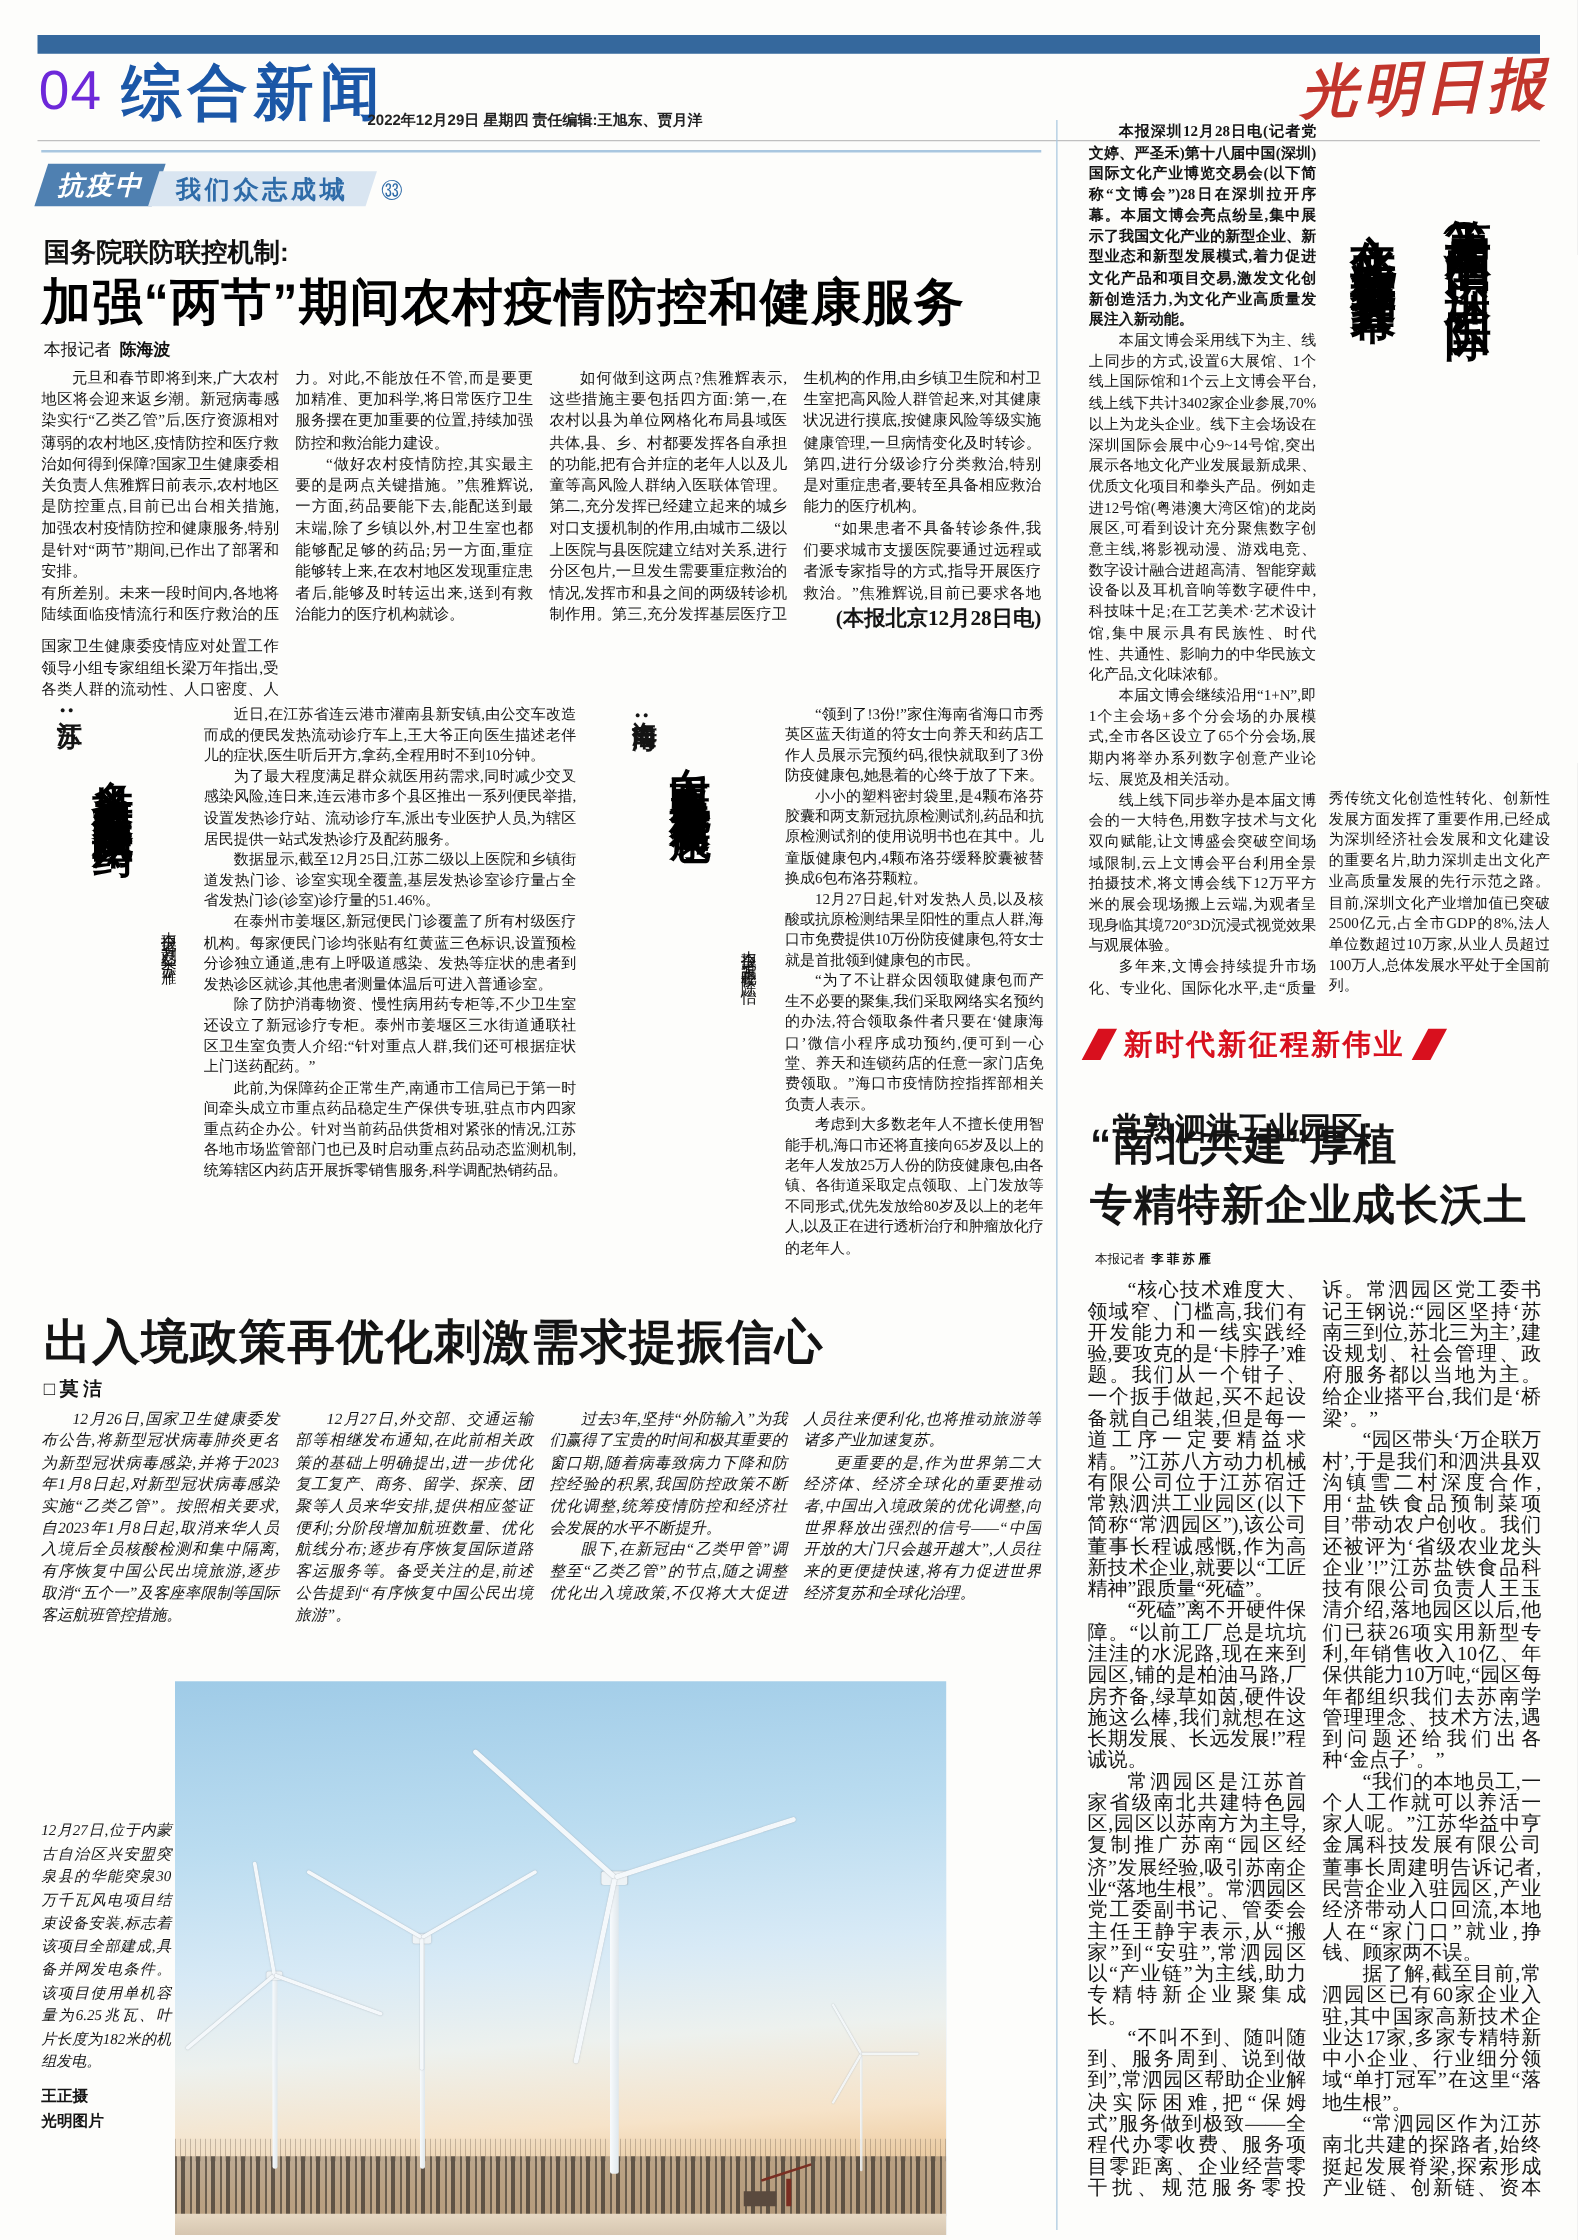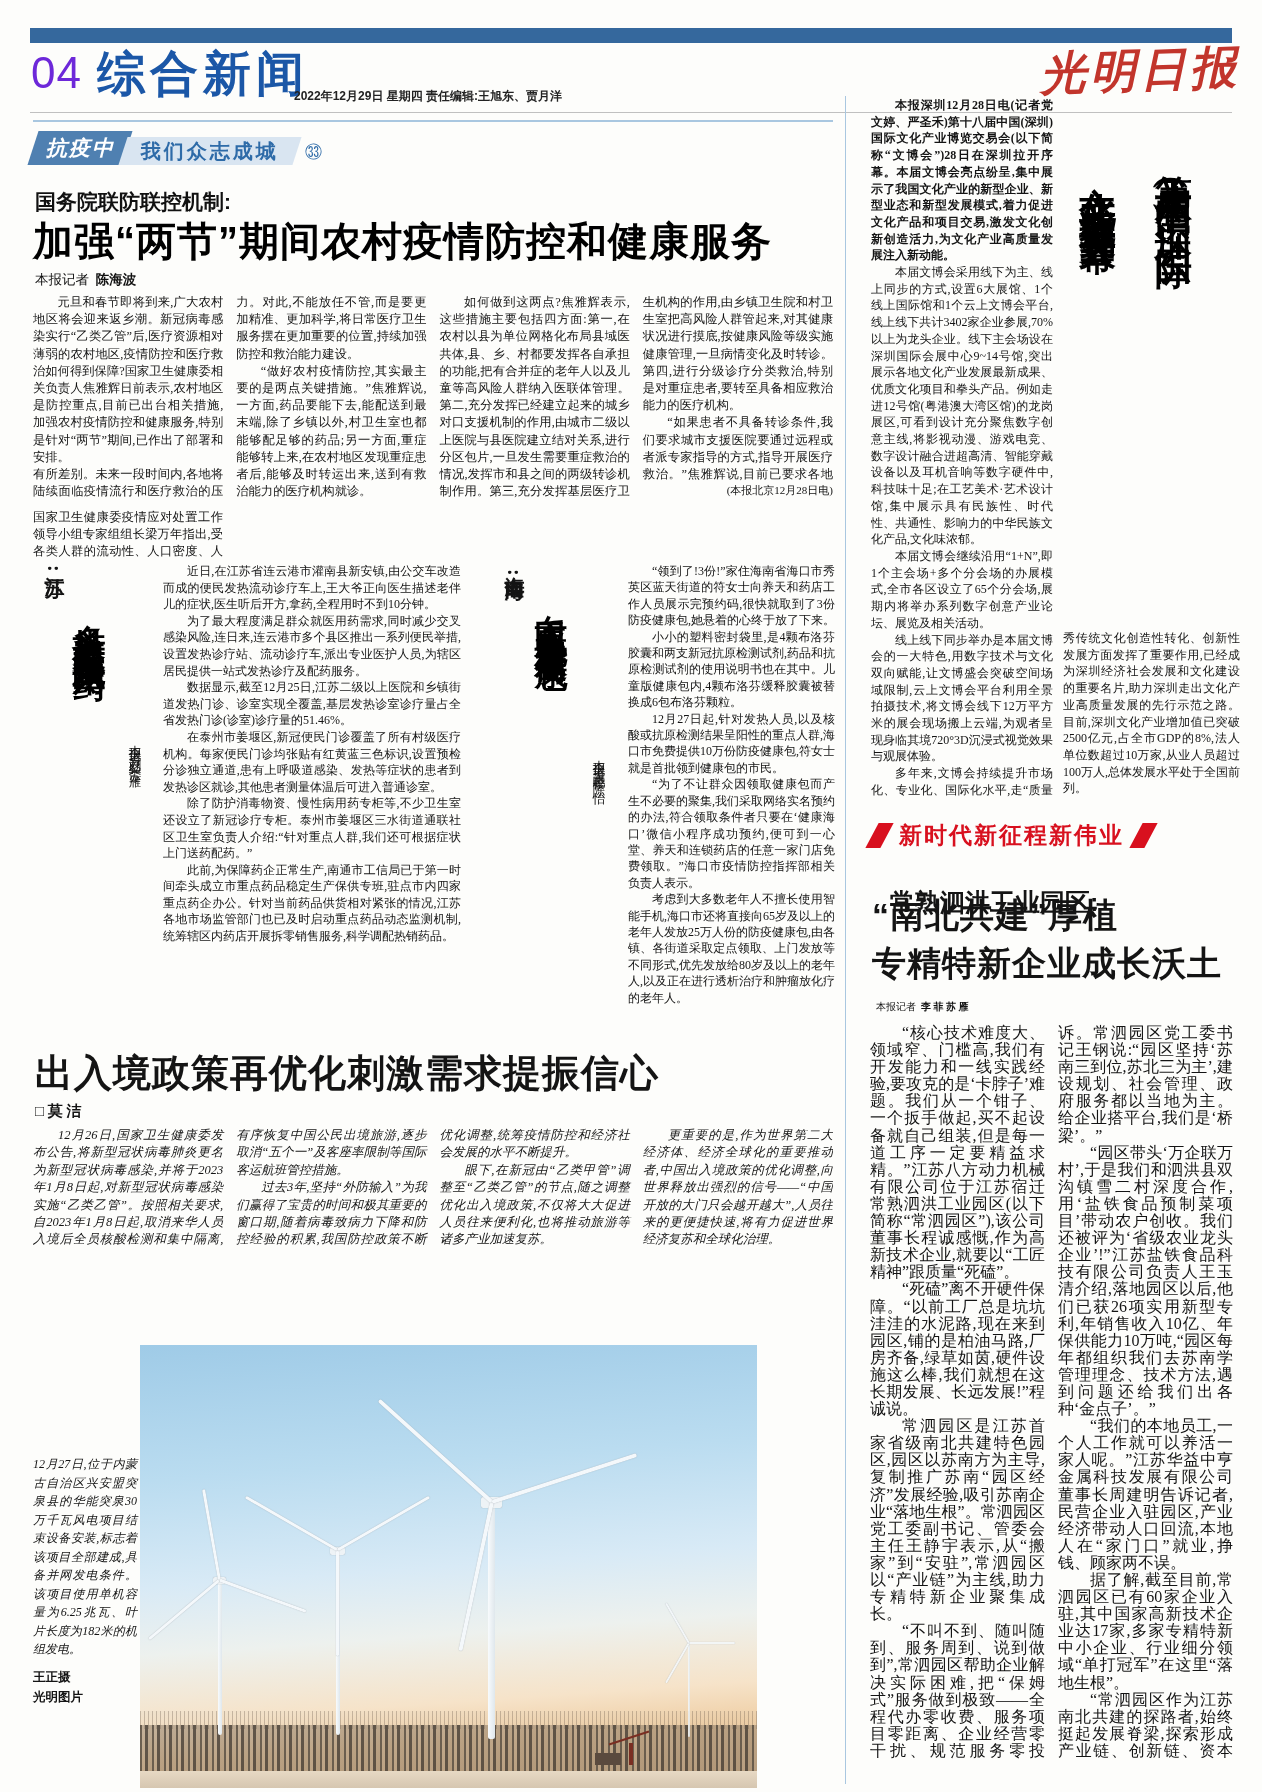--- a/index.html
+++ b/index.html
@@ -27,21 +27,21 @@
   .banner-slogan span{transform:skewX(18deg);color:#2e6ba8;font-weight:900;font-size:20px;letter-spacing:3px;}
   .banner-issue{margin-left:8px;margin-top:12px;color:#2e6ba8;font-size:17px;}
   
   .kicker{font-size:21px;font-weight:700;color:#111;}
   .main-headline{left:33px;top:214px;font-size:40px;font-weight:900;color:#000;letter-spacing:1px;}
   .byline{font-size:13.5px;color:#111;}
   .byline b{font-weight:700;}
   .main-body{left:33px;top:294px;width:800px;height:213px;column-count:4;column-gap:13px;
              font-size:12.3px;line-height:17.2px;overflow:hidden;}
   .main-ext{left:33px;top:509px;width:190px;height:53px;font-size:12.3px;line-height:17.2px;overflow:hidden;text-align:justify;}
-  .endnote{left:633px;top:483px;width:200px;font-weight:400;font-size:11px;text-align:right;background:#fdfdfb;}
+  .endnote{left:633px;top:483px;width:200px;font-weight:700;font-size:17px;text-align:right;background:#fdfdfb;}
   
   .v-kicker{font-size:20px;font-weight:700;letter-spacing:2px;}
   .v-headline{font-size:33px;font-weight:900;letter-spacing:4px;color:#000;}
   .v-byline{font-size:12.5px;letter-spacing:2px;color:#111;}
   .js-body{left:163px;top:563px;width:298px;height:478px;font-size:12px;line-height:16.6px;overflow:hidden;}
   .hk-body{left:628px;top:563px;width:207px;height:478px;font-size:12px;line-height:16.4px;overflow:hidden;}
   
   .comm-headline{left:35px;top:1048px;font-size:38px;font-weight:900;letter-spacing:1px;}
   .comm-author{left:35px;top:1102px;font-size:15px;font-weight:700;}
   .comm-body{left:33px;top:1127px;width:800px;height:214px;column-count:4;column-gap:13px;
@@ -138,20 +138,21 @@
     <p>小小的塑料密封袋里,是4颗布洛芬胶囊和两支新冠抗原检测试剂,药品和抗原检测试剂的使用说明书也在其中。儿童版健康包内,4颗布洛芬缓释胶囊被替换成6包布洛芬颗粒。</p>
     <p>12月27日起,针对发热人员,以及核酸或抗原检测结果呈阳性的重点人群,海口市免费提供10万份防疫健康包,符女士就是首批领到健康包的市民。</p>
     <p>“为了不让群众因领取健康包而产生不必要的聚集,我们采取网络实名预约的办法,符合领取条件者只要在‘健康海口’微信小程序成功预约,便可到一心堂、养天和连锁药店的任意一家门店免费领取。”海口市疫情防控指挥部相关负责人表示。</p>
     <p>考虑到大多数老年人不擅长使用智能手机,海口市还将直接向65岁及以上的老年人发放25万人份的防疫健康包,由各镇、各街道采取定点领取、上门发放等不同形式,优先发放给80岁及以上的老年人,以及正在进行透析治疗和肿瘤放化疗的老年人。</p>
   </div>
 
   <div class="abs comm-headline sans">出入境政策再优化刺激需求提振信心</div>
   <div class="abs comm-author">□ 莫  洁</div>
   <div class="abs comm-body body-text">
     <p>12月26日,国家卫生健康委发布公告,将新型冠状病毒肺炎更名为新型冠状病毒感染,并将于2023年1月8日起,对新型冠状病毒感染实施“乙类乙管”。按照相关要求,自2023年1月8日起,取消来华人员入境后全员核酸检测和集中隔离,有序恢复中国公民出境旅游,逐步取消“五个一”及客座率限制等国际客运航班管控措施。</p>
+    <p>12月27日,外交部、交通运输部等相继发布通知,在此前相关政策的基础上明确提出,进一步优化复工复产、商务、留学、探亲、团聚等人员来华安排,提供相应签证便利;分阶段增加航班数量、优化航线分布;逐步有序恢复国际道路客运服务等。备受关注的是,前述公告提到“有序恢复中国公民出境旅游”。</p>
     <p>过去3年,坚持“外防输入”为我们赢得了宝贵的时间和极其重要的窗口期,随着病毒致病力下降和防控经验的积累,我国防控政策不断优化调整,统筹疫情防控和经济社会发展的水平不断提升。</p>
     <p>眼下,在新冠由“乙类甲管”调整至“乙类乙管”的节点,随之调整优化出入境政策,不仅将大大促进人员往来便利化,也将推动旅游等诸多产业加速复苏。</p>
     <p>更重要的是,作为世界第二大经济体、经济全球化的重要推动者,中国出入境政策的优化调整,向世界释放出强烈的信号——“中国开放的大门只会越开越大”,人员往来的更便捷快速,将有力促进世界经济复苏和全球化治理。</p>
   </div>
 
   <div class="abs photo">
     <div class="sky"></div>
     <div class="treeline2"></div>
     <div class="treeline"></div>
     <div class="ground"></div>

